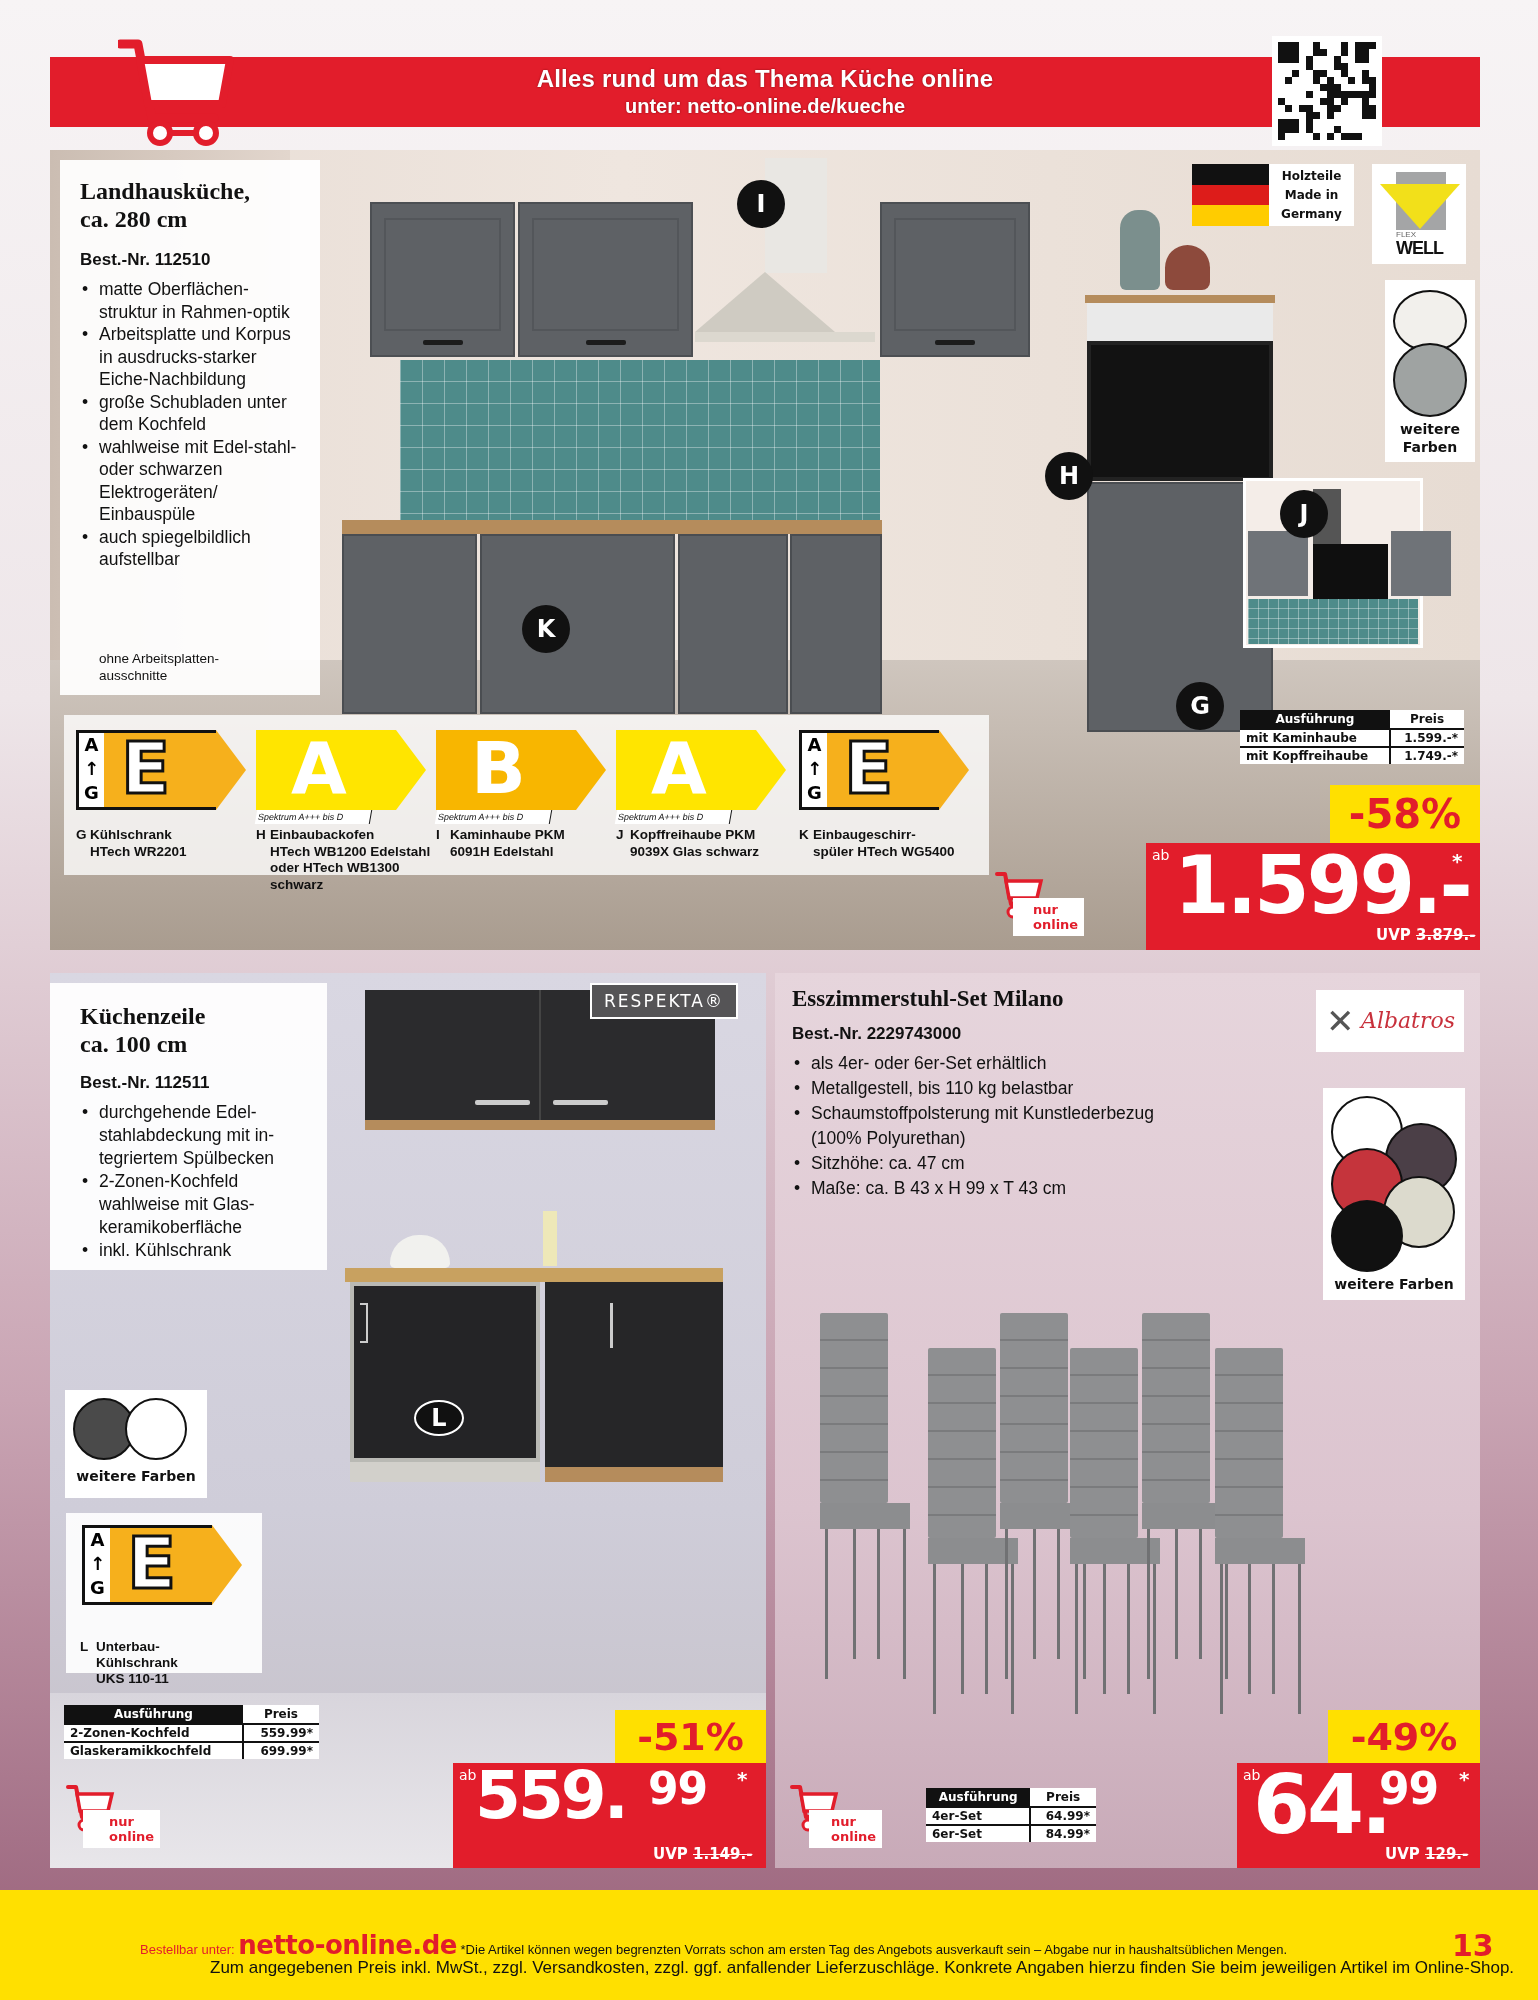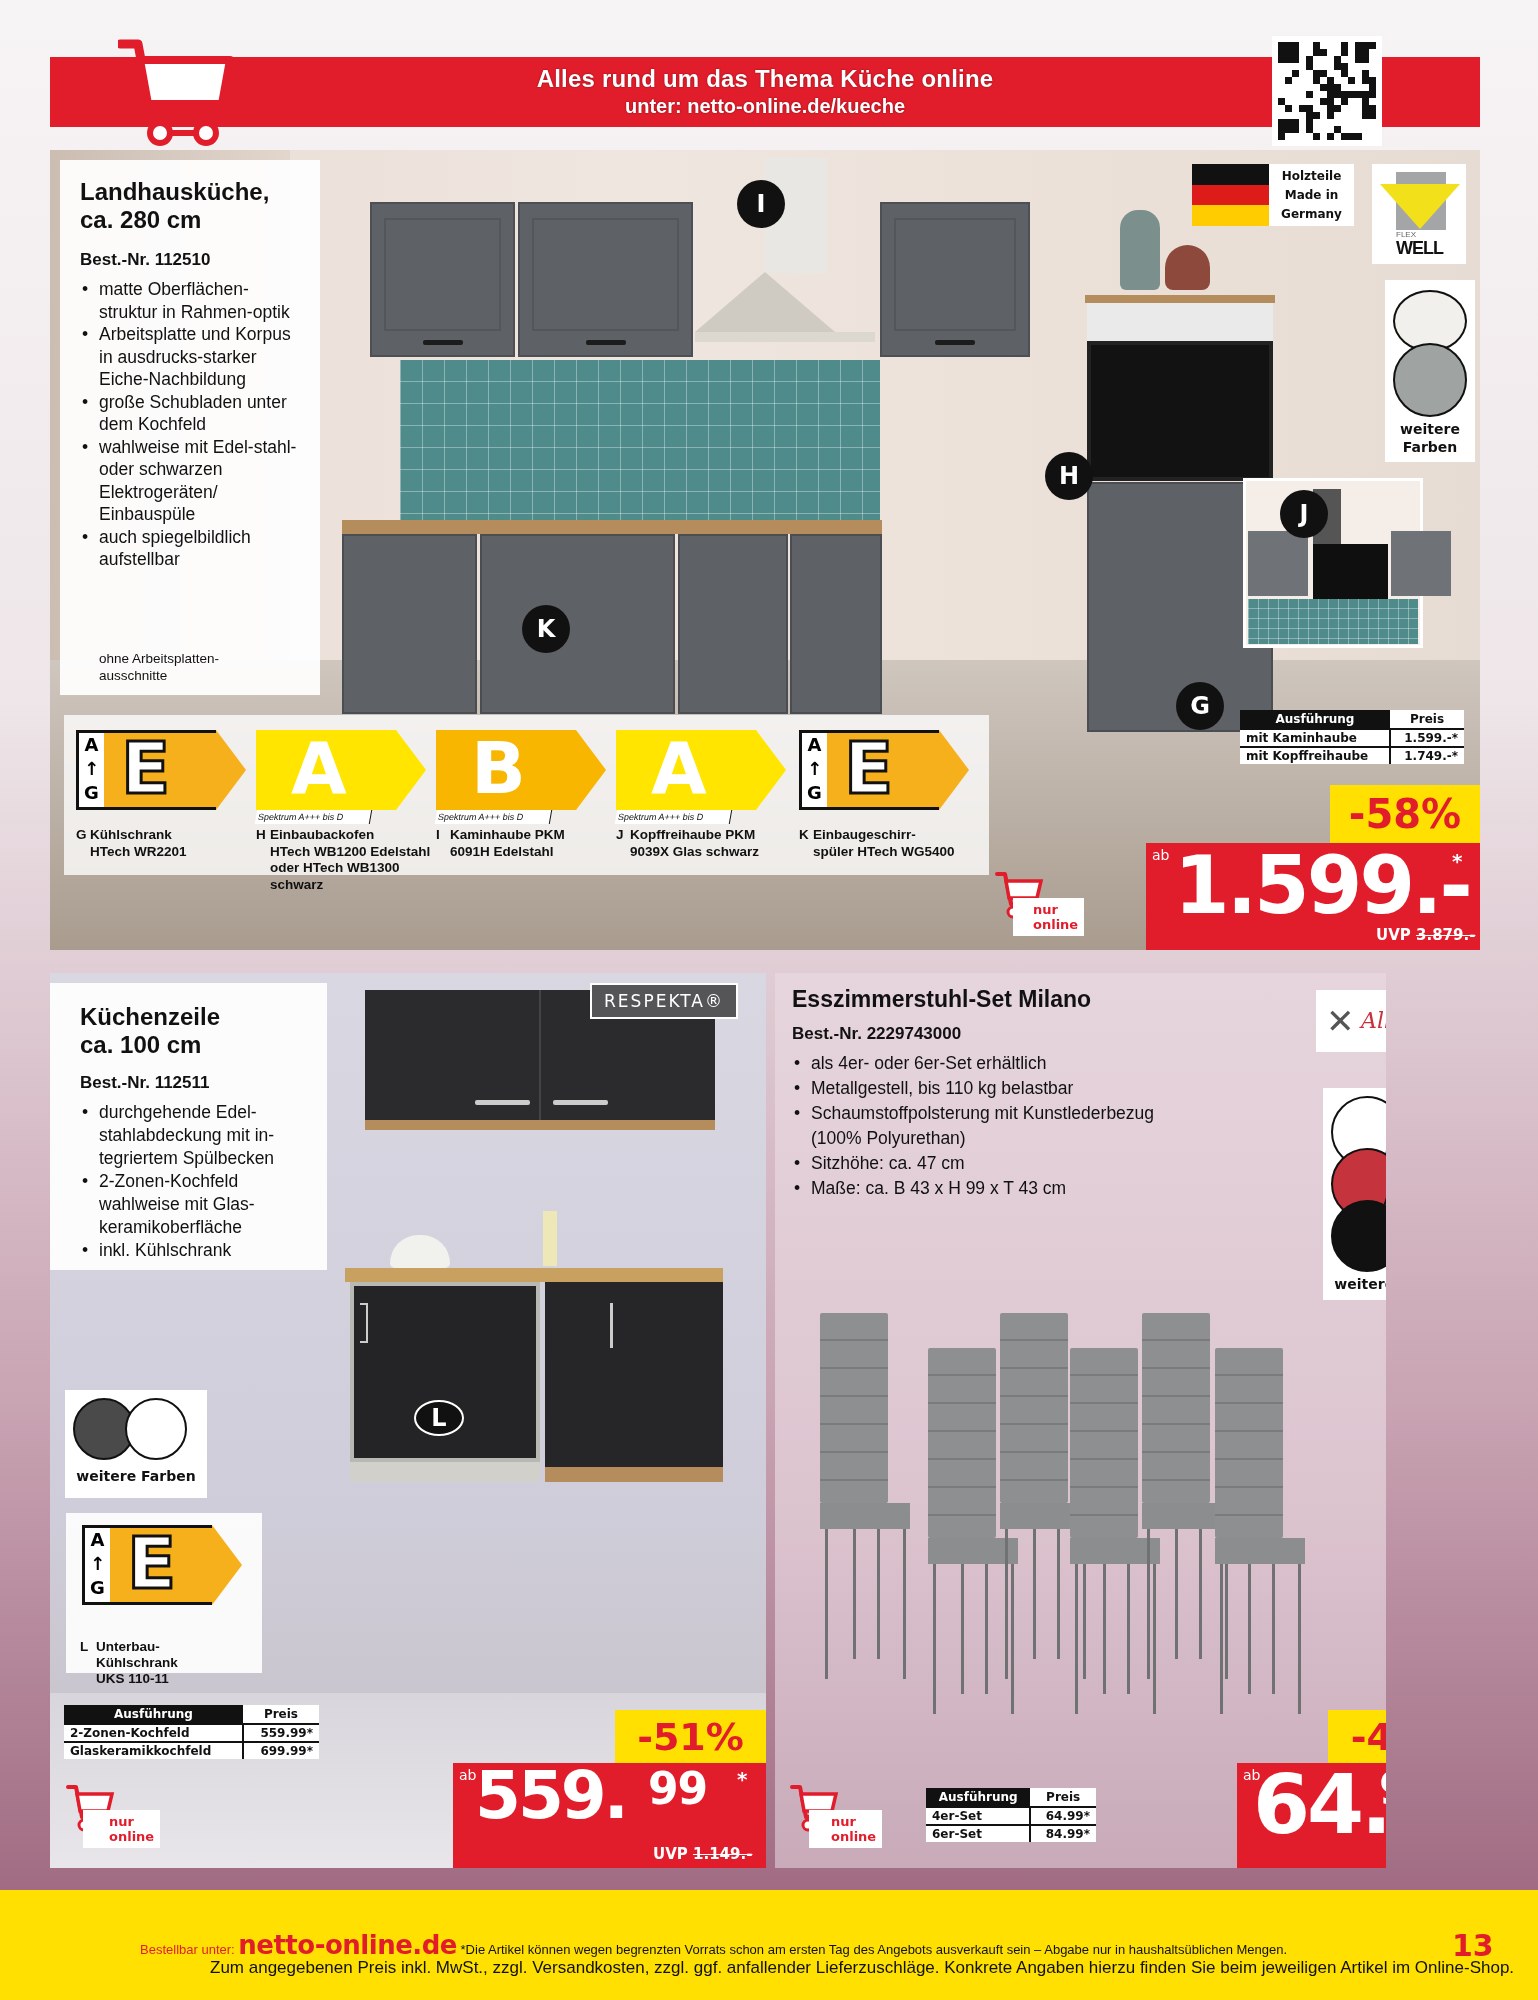--- a/index.html
+++ b/index.html
@@ -17,25 +17,25 @@
   .banner-sub { left: 0; top: 38px; width: 100%; text-align: center; color: #fff; font-weight: bold; font-size: 20px; text-shadow: 0 0 2px #7a0b12; }
   .cart-big { left: 118px; top: 38px; width: 120px; height: 110px; }
   .qr { left: 1272px; top: 36px; width: 110px; height: 110px; background: #fff; padding: 6px; }
   .qr-grid { width: 98px; height: 98px; display: grid; grid-template-columns: repeat(14, 1fr); grid-template-rows: repeat(14, 1fr); }
   .qr-grid span { background: #111; }
   .qr-grid span.w { background: #fff; }
 
   
   .panel1 { left: 50px; top: 150px; width: 1430px; height: 800px; background: linear-gradient(90deg, #e8ddd5 0%, #efe6df 40%, #e7dcd3 100%); overflow: hidden; }
   .panel2 { left: 50px; top: 973px; width: 716px; height: 895px; background: linear-gradient(180deg, #d9d7e2 0%, #cfcdd9 60%, #c4bfc6 100%); overflow: hidden; }
-  .panel3 { left: 775px; top: 973px; width: 611px; height: 895px; background: linear-gradient(180deg, #e6d5dc 0%, #dcc4cf 60%, #c8aab8 100%); overflow: hidden; }
+  .panel3 { left: 775px; top: 973px; width: 705px; height: 895px; background: linear-gradient(180deg, #e6d5dc 0%, #dcc4cf 60%, #c8aab8 100%); overflow: hidden; }
 
   
   .infobox { background: rgba(255,255,255,0.93); }
-  .title-rounded { font-family: Liberation Sans, sans-serif; font-weight: bold; color: #111; line-height: 1.15; }
+  .title-rounded { font-family: Liberation Serif, serif; font-weight: bold; color: #111; line-height: 1.15; }
   .bestnr { font-family: "Liberation Sans", sans-serif; font-weight: bold; color: #111; }
   .bullets { list-style: none; font-family: "Liberation Sans", sans-serif; color: #111; }
   .bullets li { position: relative; padding-left: 17px; }
   .bullets li::before { content: "•"; position: absolute; left: 0; top: 0; }
 
   
   .wall-cab { background: #5e6165; border: 2px solid #4c4f53; }
   .wall-cab .inner { position: absolute; left: 12px; top: 14px; right: 12px; bottom: 24px; border: 2px solid #53565a; }
   .wall-cab .handle { position: absolute; bottom: 10px; left: 50%; width: 40px; height: 5px; margin-left: -20px; background: #1c1c1c; border-radius: 2px; }
   .tiles { background-color: #4e8b8a; background-image:

